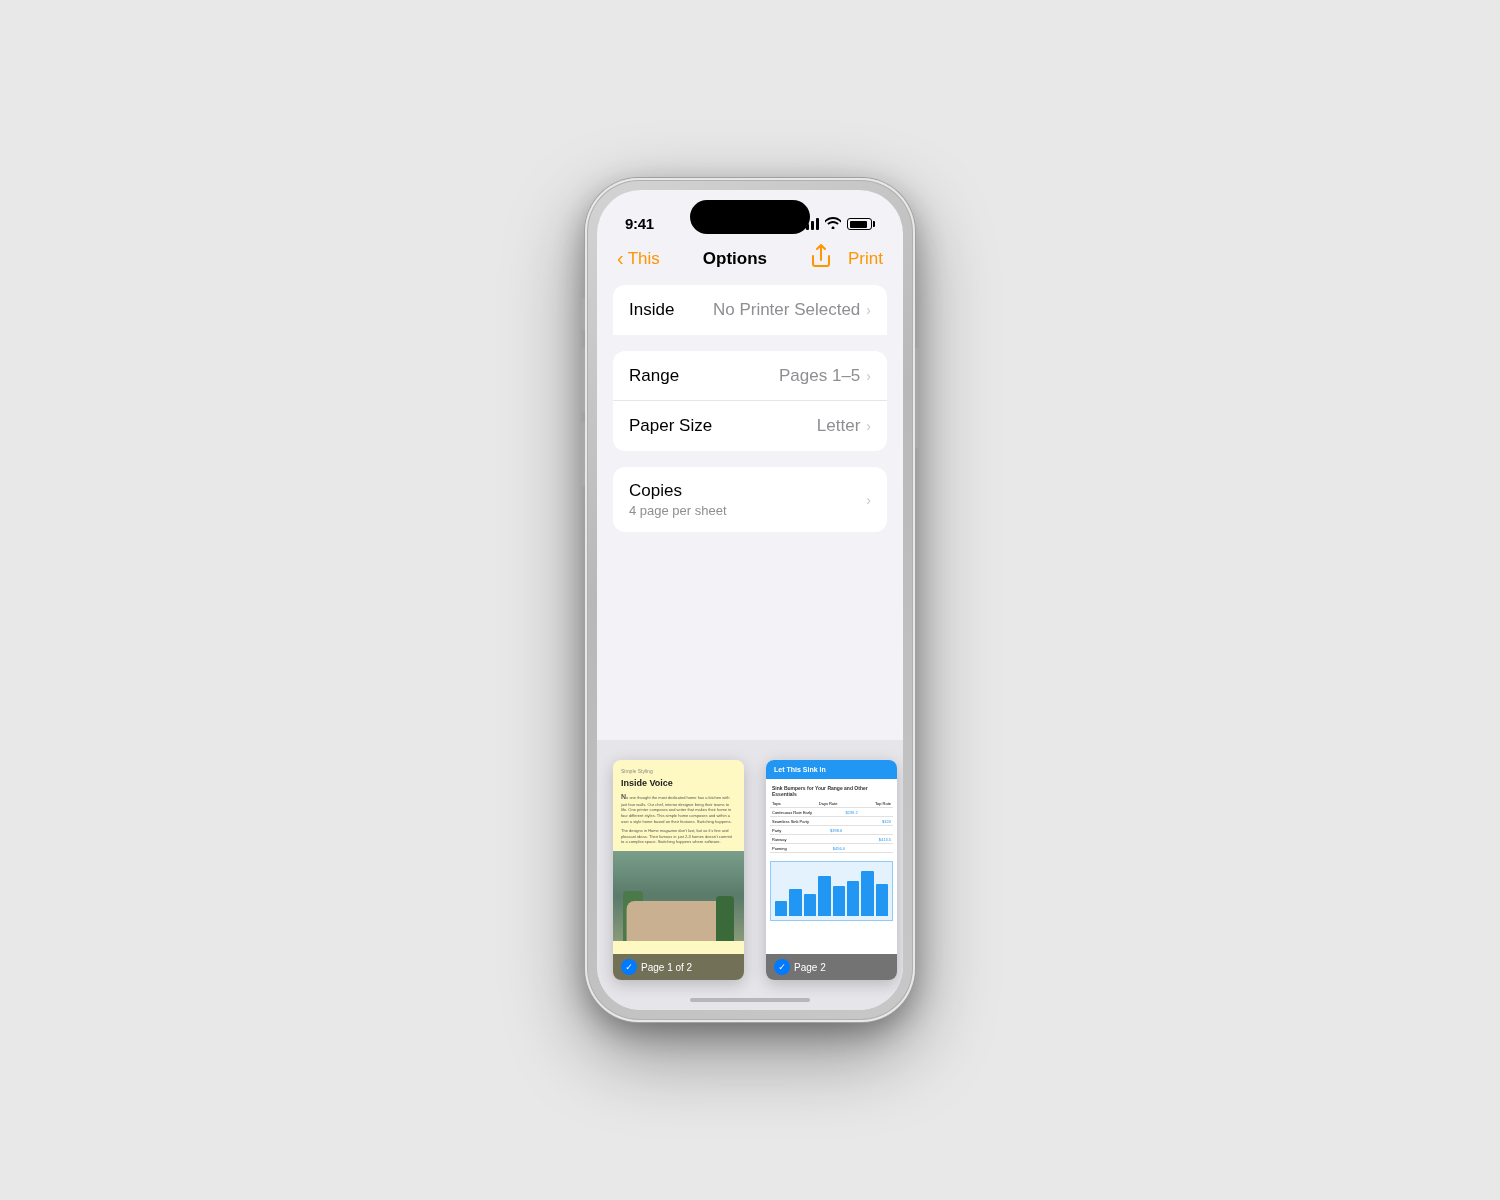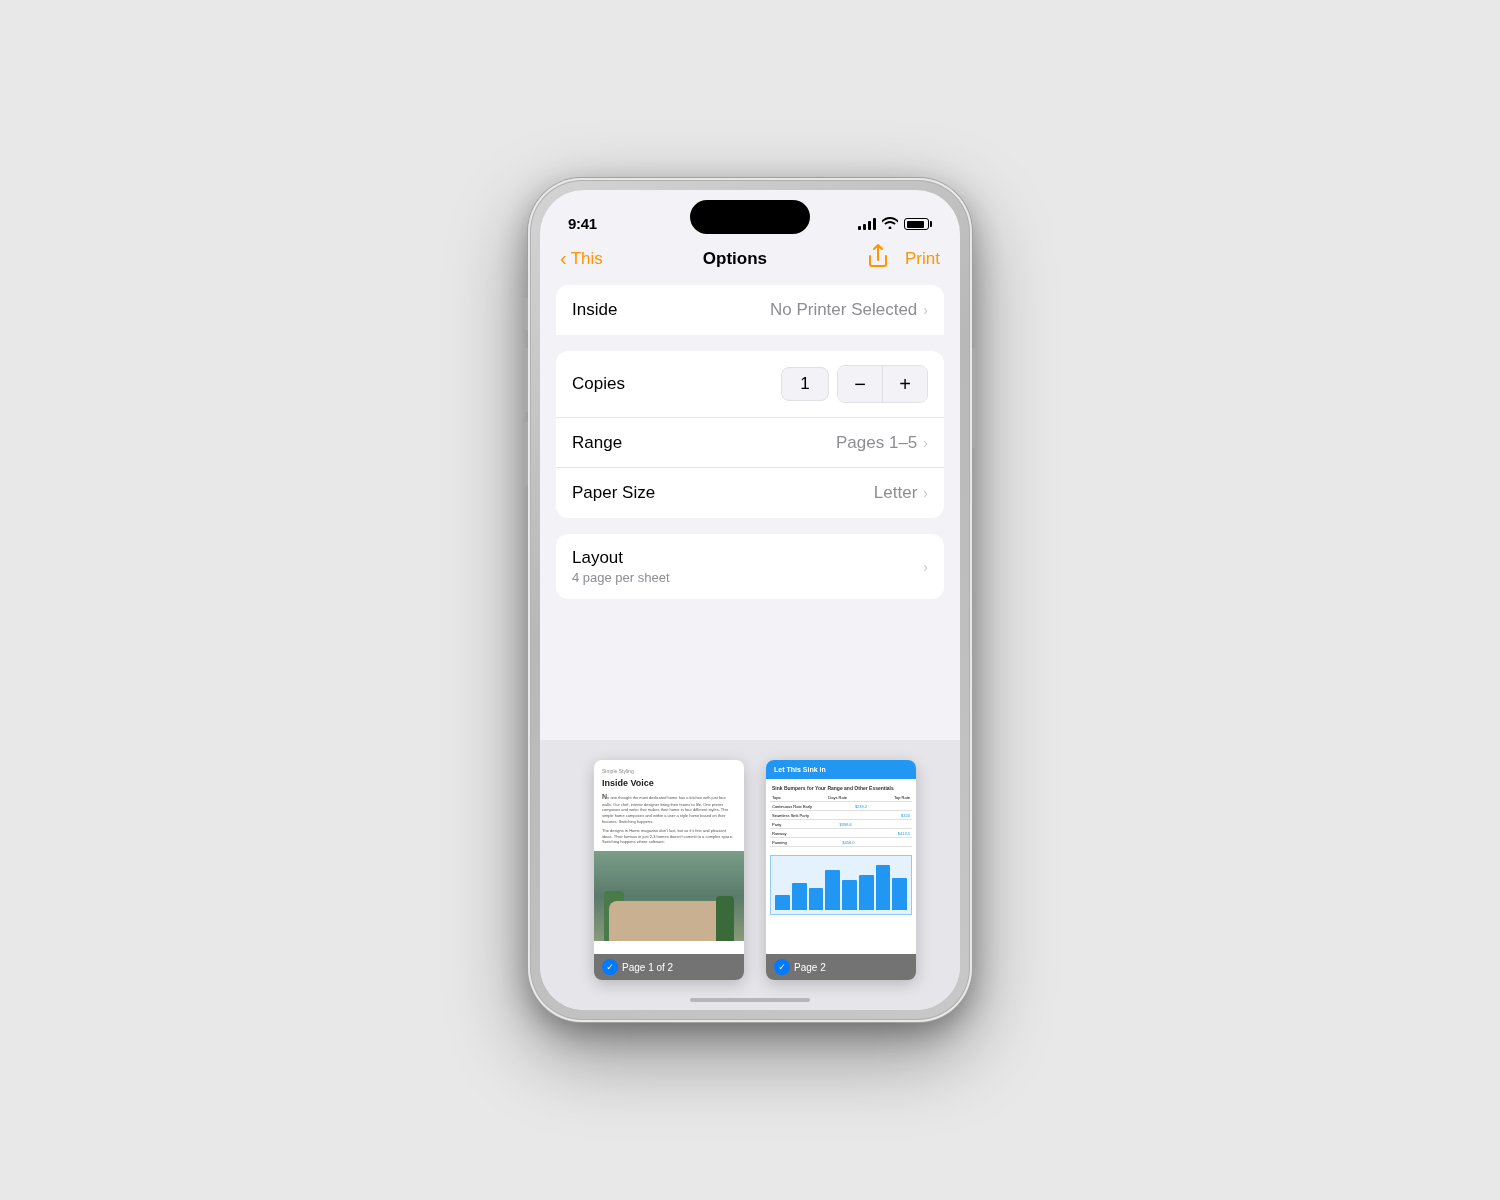--- a/index.html
+++ b/index.html
@@ -9,21 +9,21 @@
       display: flex;
       justify-content: center;
       align-items: center;
       min-height: 1200px;
       width: 1500px;
       font-family: -apple-system, BlinkMacSystemFont, 'SF Pro Display', 'SF Pro Text', 'Helvetica Neue', Arial, sans-serif;
     }
 
     .phone-wrapper {
       position: relative;
-      width: 444px;
+      width: 330px;
       height: 844px;
     }
 
     .phone-frame {
       position: absolute;
       inset: 0;
       border-radius: 54px;
       background: linear-gradient(145deg, #d4d4d4 0%, #b8b8b8 40%, #c8c8c8 100%);
       box-shadow:
         0 0 0 1px #a0a0a0,
@@ -345,21 +345,21 @@
     }
 
     .preview-page-2 {
       width: 150px;
       height: 220px;
     }
 
     .preview-page-img-1 {
       width: 100%;
       height: 100%;
-      background: #ffffff;
+      background: #fef9c3;
       position: relative;
     }
 
     .preview-page-img-2 {
       width: 100%;
       height: 100%;
       background: #fff;
       position: relative;
     }
 
@@ -565,50 +565,39 @@
               <span class="card-value">No Printer Selected</span>
               <span class="card-chevron">›</span>
             </div>
           </div>
         </div>
 
         <div style="height: 16px;"></div>
 
         <div class="card-group">
           <div class="card-row">
-            <span class="card-label">Copies</span>
-            <div class="copies-controls">
-              <span class="copies-count">1</span>
-              <div class="stepper">
-                <button class="stepper-btn">−</button>
-                <div class="stepper-divider"></div>
-                <button class="stepper-btn">+</button>
-              </div>
-            </div>
-          </div>
-          <div class="card-row">
             <span class="card-label">Range</span>
             <div class="card-value-container">
               <span class="card-value">Pages 1–5</span>
               <span class="card-chevron">›</span>
             </div>
           </div>
           <div class="card-row">
             <span class="card-label">Paper Size</span>
             <div class="card-value-container">
               <span class="card-value">Letter</span>
               <span class="card-chevron">›</span>
             </div>
           </div>
         </div>
 
         <div class="card-group">
           <div class="card-row">
             <div class="layout-label-group">
-              <span class="card-label">Layout</span>
+              <span class="card-label">Copies</span>
               <span class="layout-sublabel">4 page per sheet</span>
             </div>
             <span class="card-chevron">›</span>
           </div>
         </div>
 
       </div>
 
       <div class="preview-area">
 

